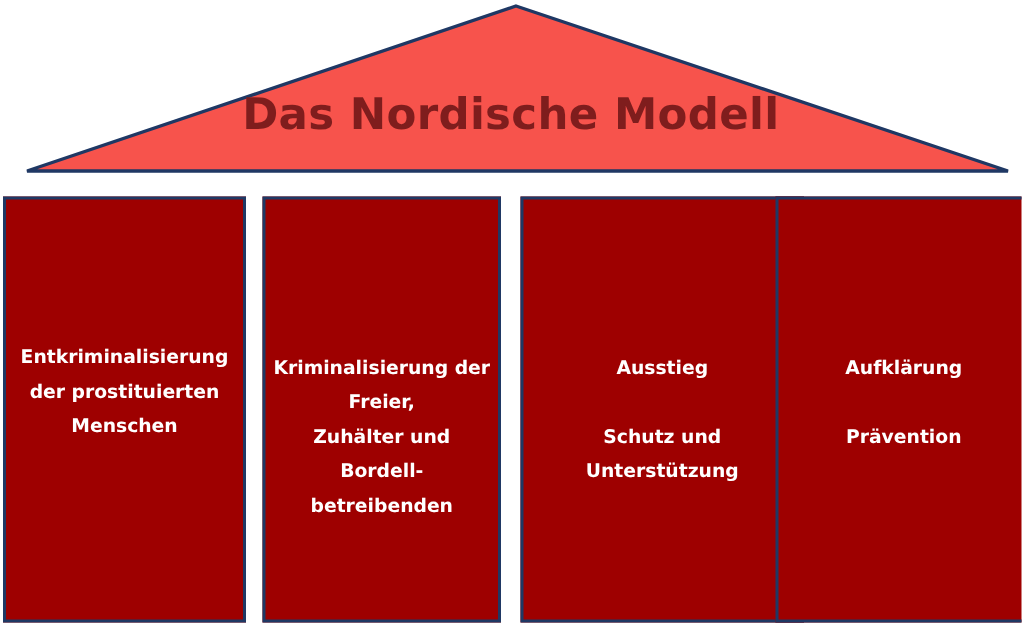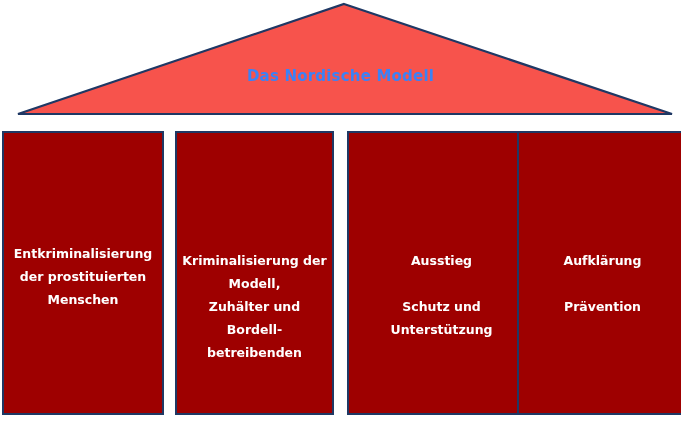--- a/index.html
+++ b/index.html
@@ -33,22 +33,22 @@
     display: block;
     width: 681px;
     height: 120px;
   }
   .roof-title {
     position: absolute;
     left: 0;
     top: 62px;
     width: 681px;
     text-align: center;
-    color: #3b82f6;
-    font-size: 15px;
+    color: #7f1d1d;
+    font-size: 29px;
     font-weight: 700;
     letter-spacing: 0.2px;
     line-height: 28px;
     white-space: nowrap;
   }
 
   
   .pillars {
     position: absolute;
     left: 0;
@@ -68,21 +68,20 @@
     font-weight: 700;
     line-height: 23px;
     text-align: center;
     overflow: hidden;
   }
   .pillar .txt {
     position: absolute;
     left: 4px;
     right: 4px;
     white-space: pre-line;
-    margin-top: 16px;
   }
 
   
   .pillar-1 { left: 2px;   width: 162px; }
   .pillar-2 { left: 175px; width: 159px; }
   .pillar-3 { left: 347px; width: 189px; }
   .pillar-4 { left: 517px; width: 171px; }
 
   .pillar-1 .txt { top: 93px; }
   .pillar-2 .txt { top: 100px; }
@@ -104,21 +103,21 @@
   <div class="pillars">
 
     <div class="pillar pillar-1">
       <div class="txt">Entkriminalisierung
 der prostituierten
 Menschen</div>
     </div>
 
     <div class="pillar pillar-2">
       <div class="txt">Kriminalisierung der
-Modell,
+Freier,
 Zuhälter und
 Bordell-
 betreibenden</div>
     </div>
 
     <div class="pillar pillar-3">
       <div class="txt">Ausstieg
 
 Schutz und
 Unterstützung</div>

